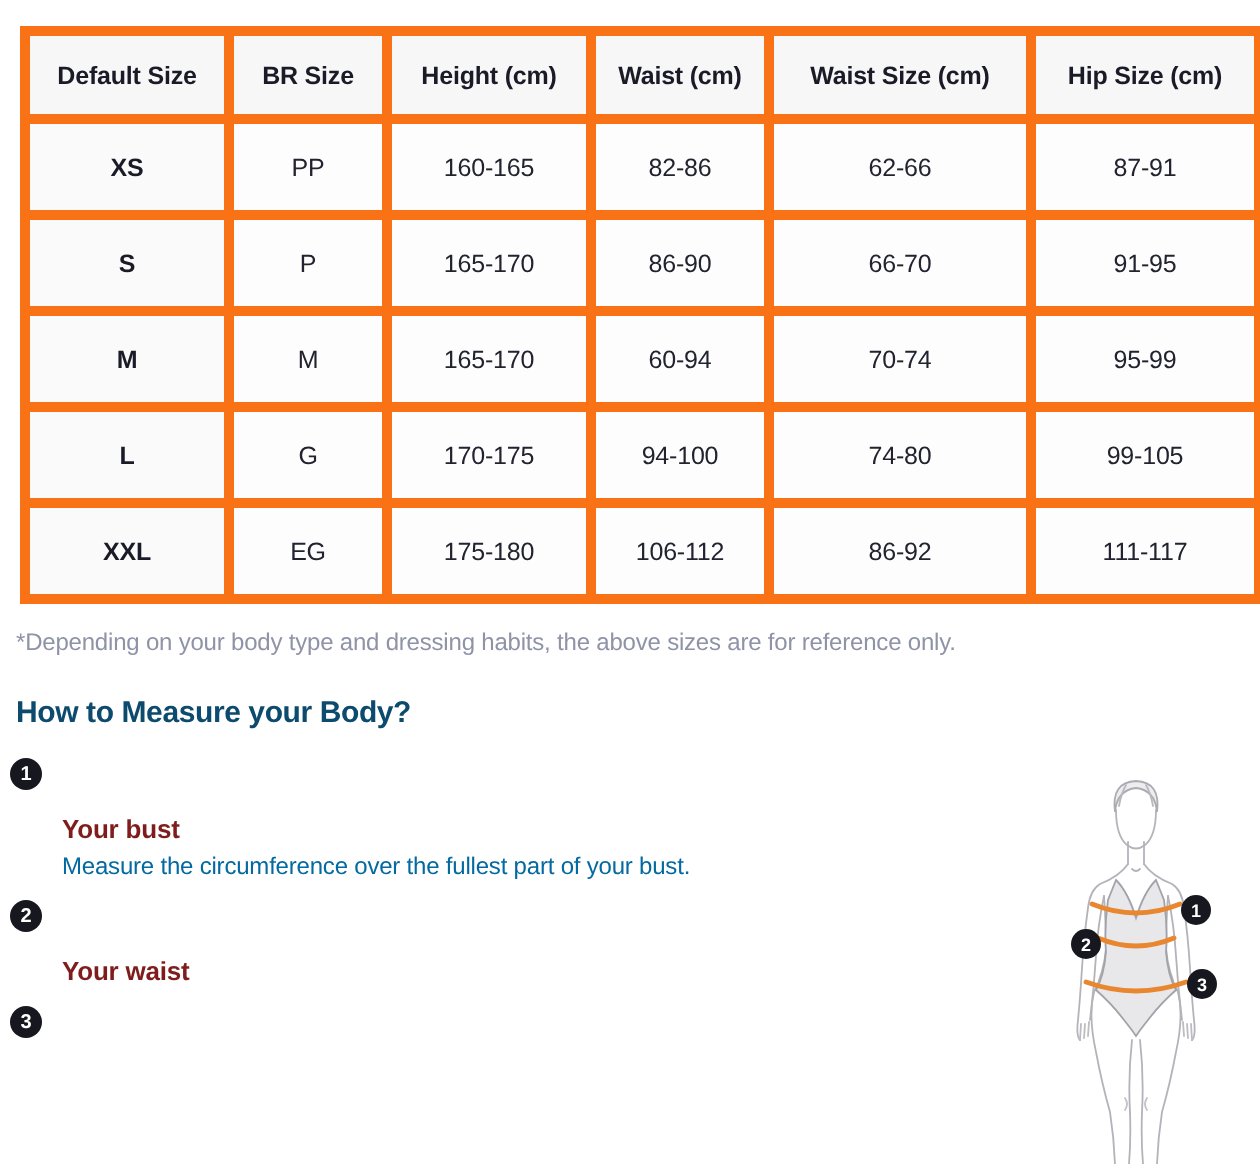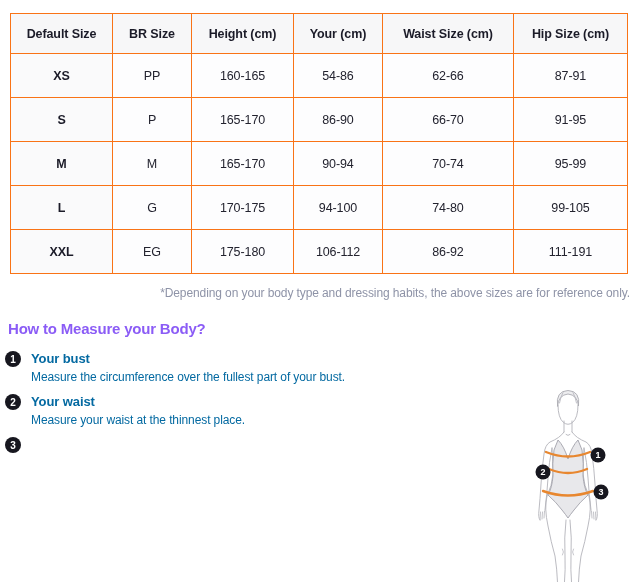--- a/index.html
+++ b/index.html
@@ -8,50 +8,50 @@
     background:#ffffff; color:#1d1d2b;
     font-family:"Liberation Sans", sans-serif;
   }
 
   
   table.size-table {
     border-collapse:collapse; table-layout:fixed;
     margin:13px 0 0 10px; width:617px;
   }
   .size-table th, .size-table td {
-    border:1px solid #f97316; text-align:center; vertical-align:middle;
+    border:5px solid #f97316; text-align:center; vertical-align:middle;
     padding:0; letter-spacing:-0.1px;
   }
   .size-table th {
     height:39px; background:#f7f7f8;
     font-size:12.5px; font-weight:bold; color:#1b1b28;
   }
   .size-table td {
     height:43px; background:#fdfdfe; font-size:12.5px; color:#23232f;margin-left:34px;
   }
   .size-table td.size-col { font-weight:bold; background:#fafafb; color:#1b1b28; }
 
   
   .footnote {
-    margin:12px 0 0 8px; font-size:12px; color:#8e93a7; letter-spacing:-0.1px;text-align:right;
+    margin:12px 0 0 8px; font-size:12px; color:#8e93a7; letter-spacing:-0.1px;
   }
 
   
   .measure-heading {
     margin:20px 0 14px 8px; font-size:15px; font-weight:bold;
-    color:#8b5cf6; letter-spacing:-0.2px;
+    color:#0c4a6e; letter-spacing:-0.2px;
   }
   .measure-item { display:flex; align-items:flex-start; margin:0 0 10px 5px; width:470px; }
   .num-badge {
     flex:0 0 16px; width:16px; height:16px; border-radius:50%;
     background:#17171f; color:#ffffff; font-size:10px; font-weight:bold;
     display:flex; align-items:center; justify-content:center;
     margin-right:10px; margin-top:0px;
   }
-  .item-title { font-size:13px; font-weight:bold; color:#0369a1; letter-spacing:-0.1px; }
+  .item-title { font-size:13px; font-weight:bold; color:#7f1d1d; letter-spacing:-0.1px;margin-top:28px; }
   .item-desc  { font-size:12px; color:#0369a1; margin-top:4px; letter-spacing:-0.1px; }
 
   
   .figure-wrap { position:absolute; left:532px; top:388px; width:96px; height:194px; }
   .figure-wrap svg { display:block; }
 </style>
 </head>
 <body>
 
 <table class="size-table">
@@ -61,86 +61,85 @@
       <col style="width:102px">
     <col style="width:89px">
       <col style="width:131px">
       <col style="width:114px">
   </colgroup>
   <thead>
     <tr>
       <th>Default Size</th>
       <th>BR Size</th>
       <th>Height (cm)</th>
-      <th>Your (cm)</th>
+      <th>Waist (cm)</th>
       <th>Waist Size (cm)</th>
       <th>Hip Size (cm)</th>
     </tr>
   </thead>
   <tbody>
     <tr>
       <td class="size-col">XS</td>
       <td>PP</td>
       <td>160-165</td>
-      <td>54-86</td>
+      <td>82-86</td>
       <td>62-66</td>
       <td>87-91</td>
     </tr>
     <tr>
       <td class="size-col">S</td>
       <td>P</td>
       <td>165-170</td>
       <td>86-90</td>
       <td>66-70</td>
       <td>91-95</td>
     </tr>
     <tr>
       <td class="size-col">M</td>
       <td>M</td>
       <td>165-170</td>
-      <td>90-94</td>
+      <td>60-94</td>
       <td>70-74</td>
       <td>95-99</td>
     </tr>
     <tr>
       <td class="size-col">L</td>
       <td>G</td>
       <td>170-175</td>
       <td>94-100</td>
       <td>74-80</td>
       <td>99-105</td>
     </tr>
     <tr>
       <td class="size-col">XXL</td>
       <td>EG</td>
       <td>175-180</td>
       <td>106-112</td>
       <td>86-92</td>
-      <td>111-191</td>
+      <td>111-117</td>
     </tr>
   </tbody>
 </table>
 
 <div class="footnote">*Depending on your body type and dressing habits, the above sizes are for reference only.</div>
 
 <div class="measure-heading">How to Measure your Body?</div>
 
 <div class="measure-item">
   <div class="num-badge">1</div>
   <div>
     <div class="item-title">Your bust</div>
     <div class="item-desc">Measure the circumference over the fullest part of your bust.</div>
   </div>
 </div>
 
 <div class="measure-item">
   <div class="num-badge">2</div>
   <div>
     <div class="item-title">Your waist</div>
-    <div class="item-desc">Measure your waist at the thinnest place.</div>
   </div>
 </div>
 
 <div class="measure-item">
   <div class="num-badge">3</div>
   <div>
   </div>
 </div>
 
 <div class="figure-wrap">

